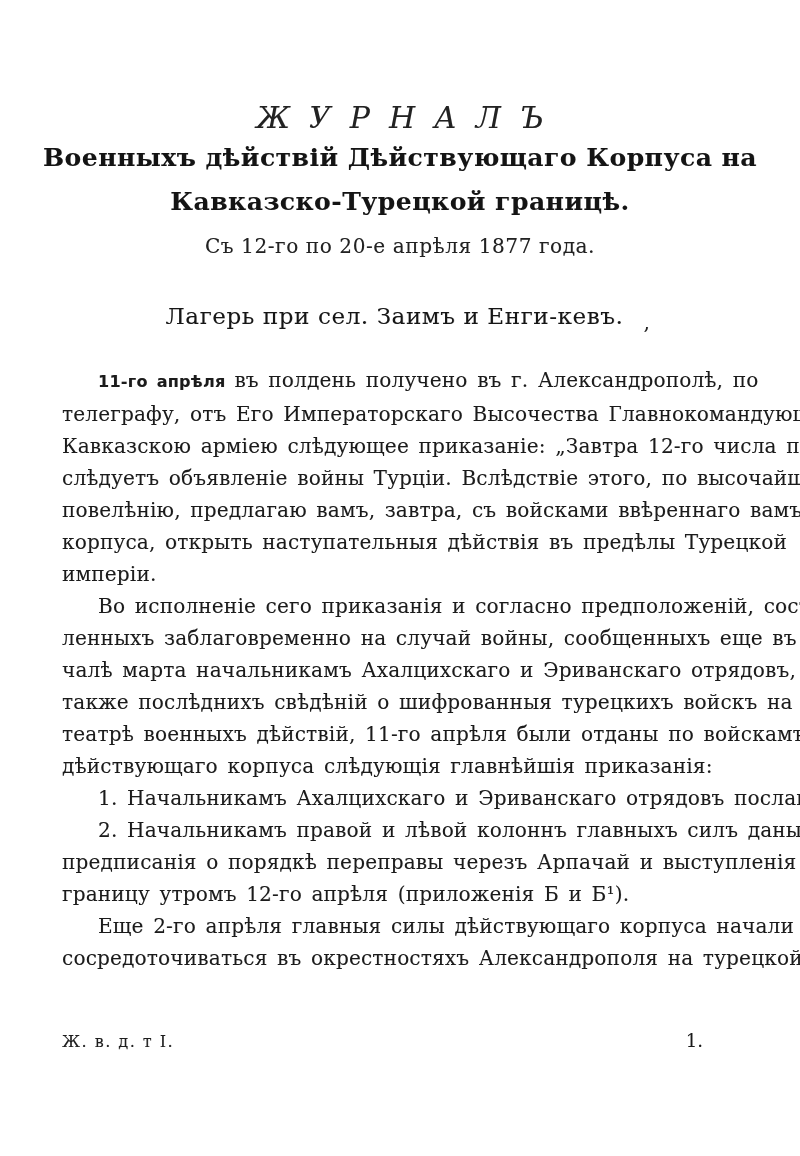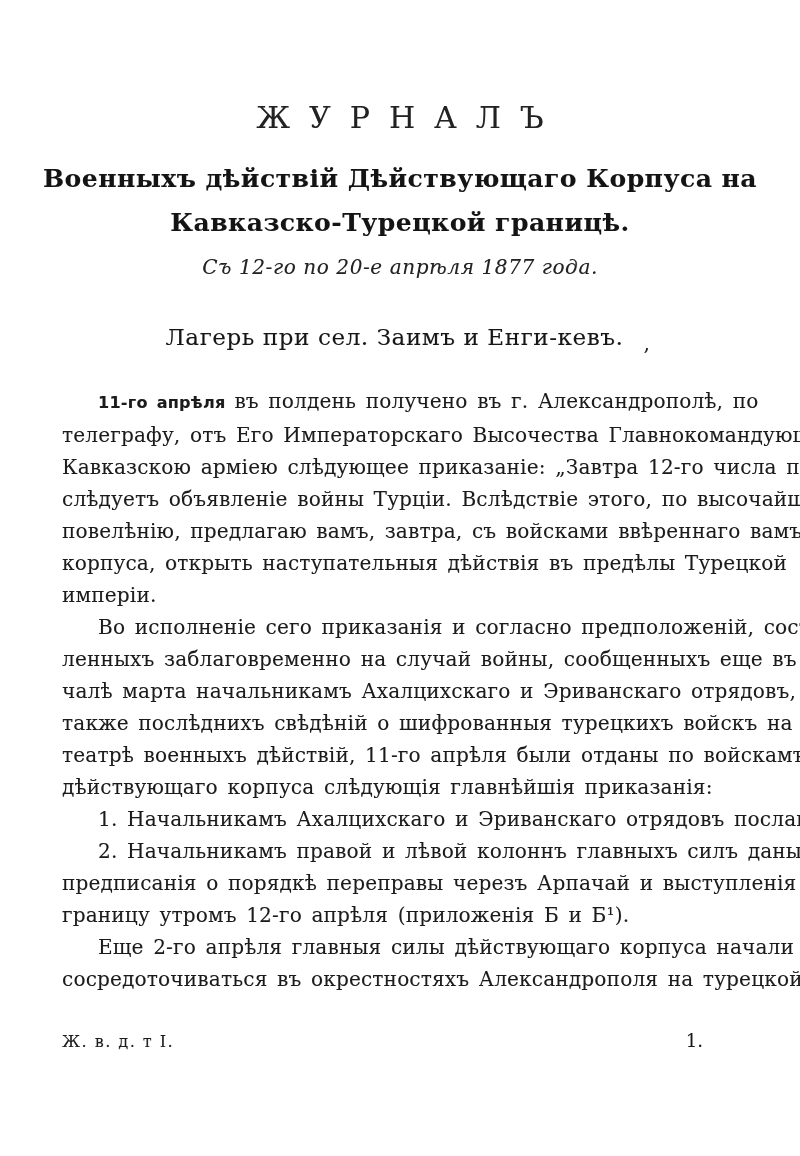--- a/index.html
+++ b/index.html
@@ -18,32 +18,31 @@
     overflow: hidden;
     text-shadow: 0.3px 0.3px 0 rgba(25,25,25,0.28);
   }
   .masthead { text-align: center; padding-top: 100px; }
   .journal-title {
     font-size: 30px;
     line-height: 36px;
     letter-spacing: 19px;
     padding-left: 19px; 
     color: #222;
+    font-style: italic;
   }
   .subtitle {
-    margin-top: 21px;
     font-weight: bold;
     font-size: 25px;
     line-height: 44px;
     letter-spacing: 0.5px;
     color: #141414;
   }
   .date-line {
     margin-top: 9px;
-    font-style: italic;
     font-size: 20px;
     line-height: 26px;
     letter-spacing: 0.6px;
     color: #222;
   }
   .section-heading {
     margin: 42px 0 0 16px;
     font-weight: normal;
     text-align: center;
     font-size: 23px;

